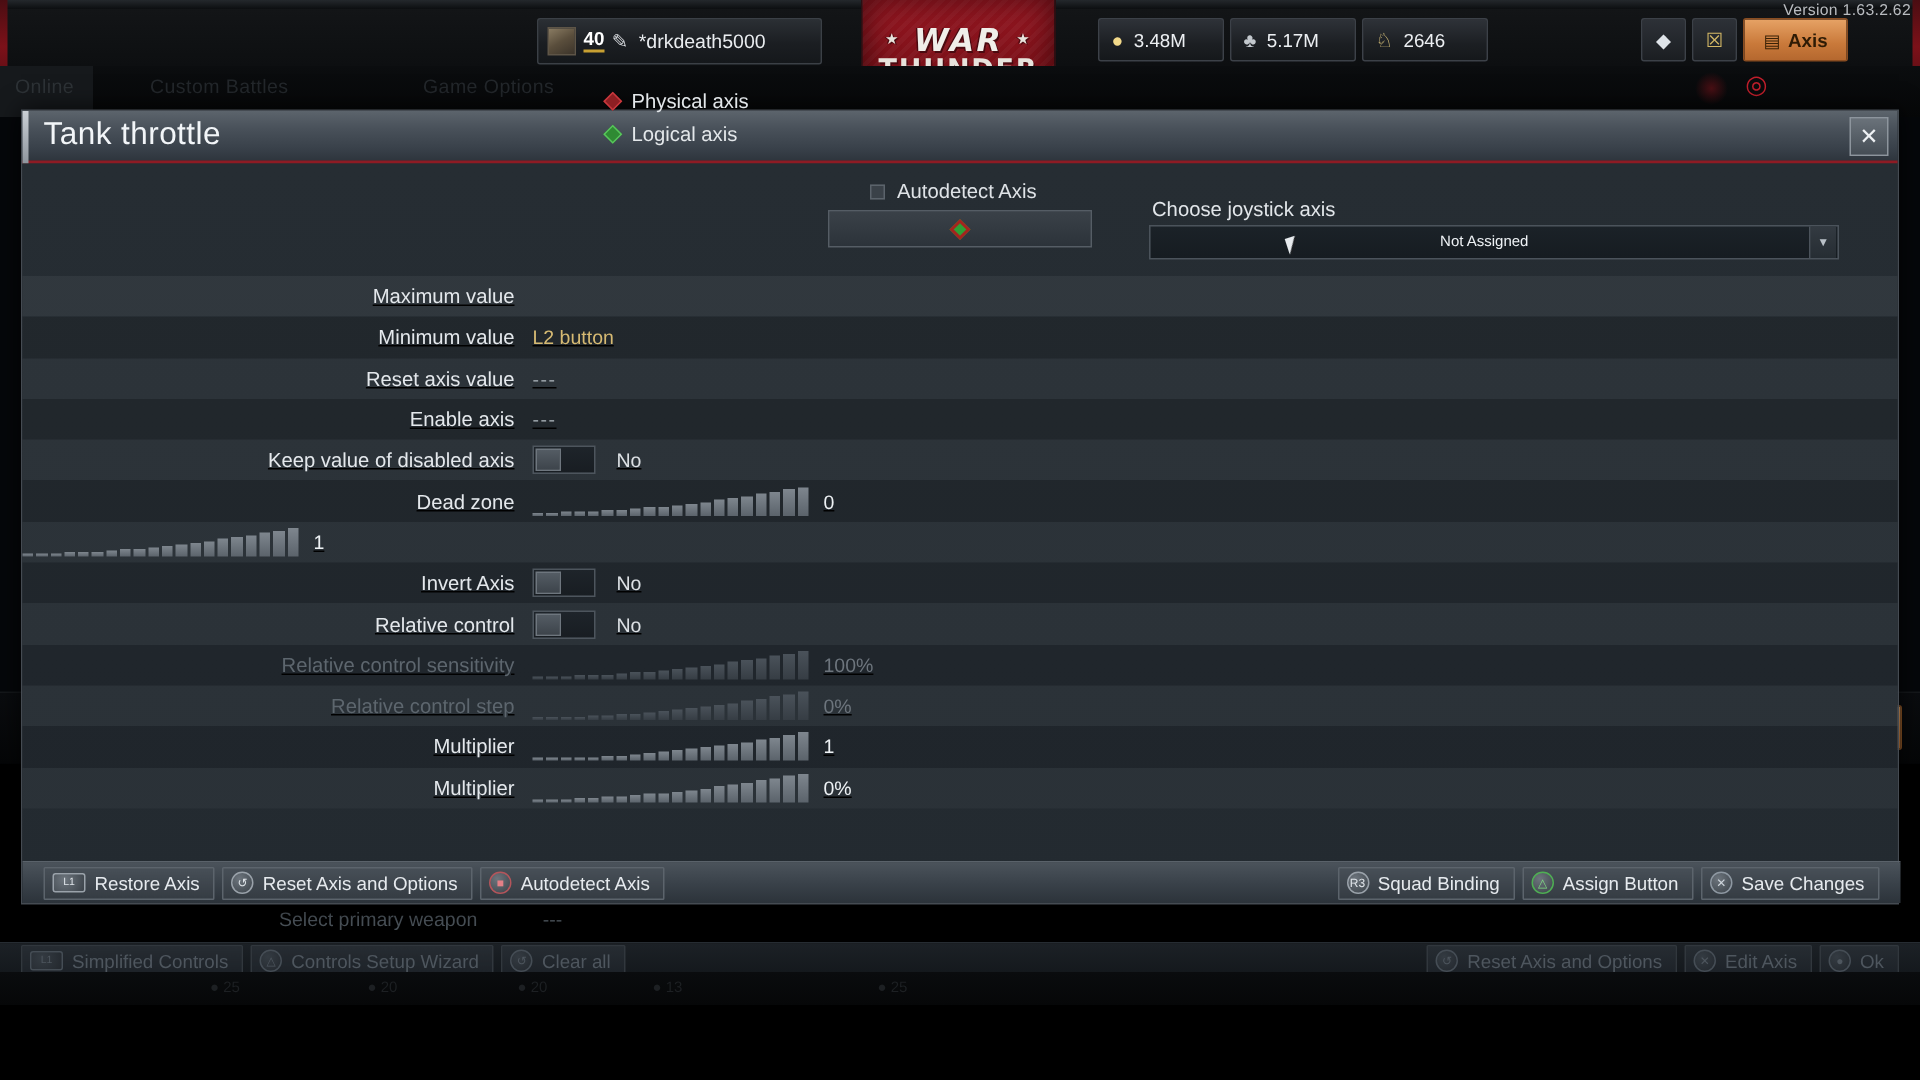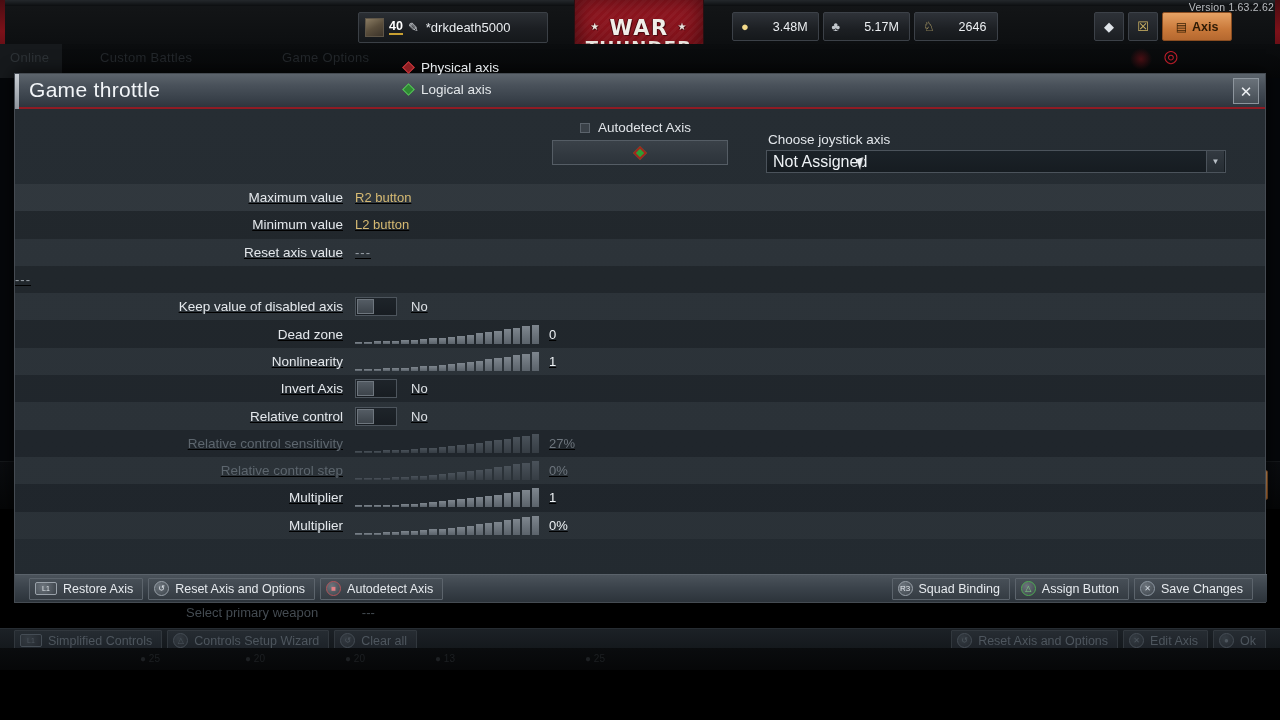--- a/index.html
+++ b/index.html
@@ -68,20 +68,21 @@
       linear-gradient(180deg,#9b1722 0%,#7d1119 55%,#5d0c13 100%);
     border-left: 1px solid #2a0f12; border-right: 1px solid #2a0f12;
     display: flex; flex-direction: column; align-items: center; justify-content: center;
     box-shadow: inset 0 0 22px rgba(0,0,0,.55);
   }
   .wt-war {
     font-family: "DejaVu Sans", sans-serif;
     font-size: 21px; font-weight: bold; color: #f0eee9;
     letter-spacing: 1.5px; line-height: 20px;
     text-shadow: 1px 1px 0 #4a0a10, -1px 0 0 #4a0a10;
+    font-style: italic;
   }
   .wt-star { font-size: 10px; color: #e8e4dd; vertical-align: 5px; }
   .wt-thunder {
     font-family: "DejaVu Sans", sans-serif;
     font-size: 18px; font-weight: bold; color: #e7e3dc;
     letter-spacing: 1.2px; line-height: 19px;
     text-shadow: 1px 1px 0 #4a0a10;
   }
 
   
@@ -92,21 +93,21 @@
   .cur {
     height: 29px; min-width: 84px;
     background: linear-gradient(180deg,#2e3238,#1c1f23 60%,#15181b);
     border: 1px solid #3c4148; border-radius: 2px;
     display: flex; align-items: center; gap: 7px; padding: 0 10px 0 8px;
   }
   .cur .ic { font-size: 13px; line-height: 1; }
   .cur .ic.gold { color: #f2d98a; }
   .cur .ic.silver { color: #c3c8cd; }
   .cur .ic.eagle { color: #d9c27a; }
-  .cur .val { font-size: 12.5px; color: #eceff2; margin-left: 17px; }
+  .cur .val { font-size: 12.5px; color: #eceff2; }
 
   .tool-btn {
     position: absolute; top: 12px; height: 29px; width: 30px;
     background: linear-gradient(180deg,#2d3137,#1b1e22);
     border: 1px solid #3c4148; border-radius: 2px;
     display: flex; align-items: center; justify-content: center;
   }
   #btn-diamond { left: 1094px; }
   #btn-crate   { left: 1128px; }
   .diamond-g { color: #dfe4e9; font-size: 13px; }
@@ -256,21 +257,21 @@
     font-size: 13.5px; color: #e2e6ea;
   }
   .joy-select {
     position: absolute; left: 766px; top: 150px;
     width: 460px; height: 23px;
     background: linear-gradient(180deg,#1b2228,#161c21);
     border: 1px solid #4b535b;
     display: flex; align-items: center;
   }
   .joy-select .sel-val {
-    font-size: 16px; color: #eef2f5; padding-left: 6px; flex: 1;
+    font-size: 10px; color: #eef2f5; padding-left: 6px; flex: 1; text-align: center;
   }
   .joy-select .sel-arrow {
     width: 18px; height: 21px; margin-right: 1px;
     background: linear-gradient(180deg,#333a41,#262d33);
     border-left: 1px solid #4b535b;
     display: flex; align-items: center; justify-content: center;
     color: #b9c0c7; font-size: 8px;
   }
   .cursor-arrow {
     position: absolute; left: 858px; top: 158px;
@@ -514,48 +515,46 @@
       <div class="squad-btn mail">
         <span>✉</span>
       </div>
     </div>
   </div>
 
   <div class="dialog">
 
     <div class="dlg-titlebar">
       <div class="dlg-accent-l"></div>
-      <div class="dlg-title">Game throttle</div>
+      <div class="dlg-title">Tank throttle</div>
       <div class="dlg-close">✕</div>
     </div>
 
     <div class="dlg-body">
 
       <div class="axis-area"></div>
 
       <div class="rows" id="rows-container">
           <div class="row first">
             <div class="row-label">Maximum value</div>
-            <div class="row-value">
-              <span class="val-binding">R2 button</span>
-            </div>
           </div>
           <div class="row even">
             <div class="row-label">Minimum value</div>
             <div class="row-value">
               <span class="val-binding">L2 button</span>
             </div>
           </div>
           <div class="row odd">
             <div class="row-label">Reset axis value</div>
             <div class="row-value">
               <span class="val-dash">---</span>
             </div>
           </div>
           <div class="row even">
+            <div class="row-label">Enable axis</div>
             <div class="row-value">
               <span class="val-dash">---</span>
             </div>
           </div>
           <div class="row odd">
             <div class="row-label">Keep value of disabled axis</div>
             <div class="row-value">
               <div class="toggle">
                 <div class="knob"></div>
               </div>
@@ -584,21 +583,20 @@
                 <i style="height: 12.8px;"></i>
                 <i style="height: 14.3px;"></i>
                 <i style="height: 15.8px;"></i>
                 <i style="height: 17.3px;"></i>
                 <i style="height: 19px;"></i>
               </div>
               <span class="bar-value">0</span>
             </div>
           </div>
           <div class="row odd">
-            <div class="row-label">Nonlinearity</div>
             <div class="row-value">
               <div class="bars">
                 <i style="height: 2px;"></i>
                 <i style="height: 2.1px;"></i>
                 <i style="height: 2.2px;"></i>
                 <i style="height: 2.5px;"></i>
                 <i style="height: 2.9px;"></i>
                 <i style="height: 3.3px;"></i>
                 <i style="height: 3.9px;"></i>
                 <i style="height: 4.5px;"></i>
@@ -654,21 +652,21 @@
                 <i style="height: 8px;"></i>
                 <i style="height: 9.1px;"></i>
                 <i style="height: 10.3px;"></i>
                 <i style="height: 11.5px;"></i>
                 <i style="height: 12.8px;"></i>
                 <i style="height: 14.3px;"></i>
                 <i style="height: 15.8px;"></i>
                 <i style="height: 17.3px;"></i>
                 <i style="height: 19px;"></i>
               </div>
-              <span class="bar-value">27%</span>
+              <span class="bar-value">100%</span>
             </div>
           </div>
           <div class="row odd disabled">
             <div class="row-label">Relative control step</div>
             <div class="row-value">
               <div class="bars">
                 <i style="height: 2px;"></i>
                 <i style="height: 2.1px;"></i>
                 <i style="height: 2.2px;"></i>
                 <i style="height: 2.5px;"></i>

